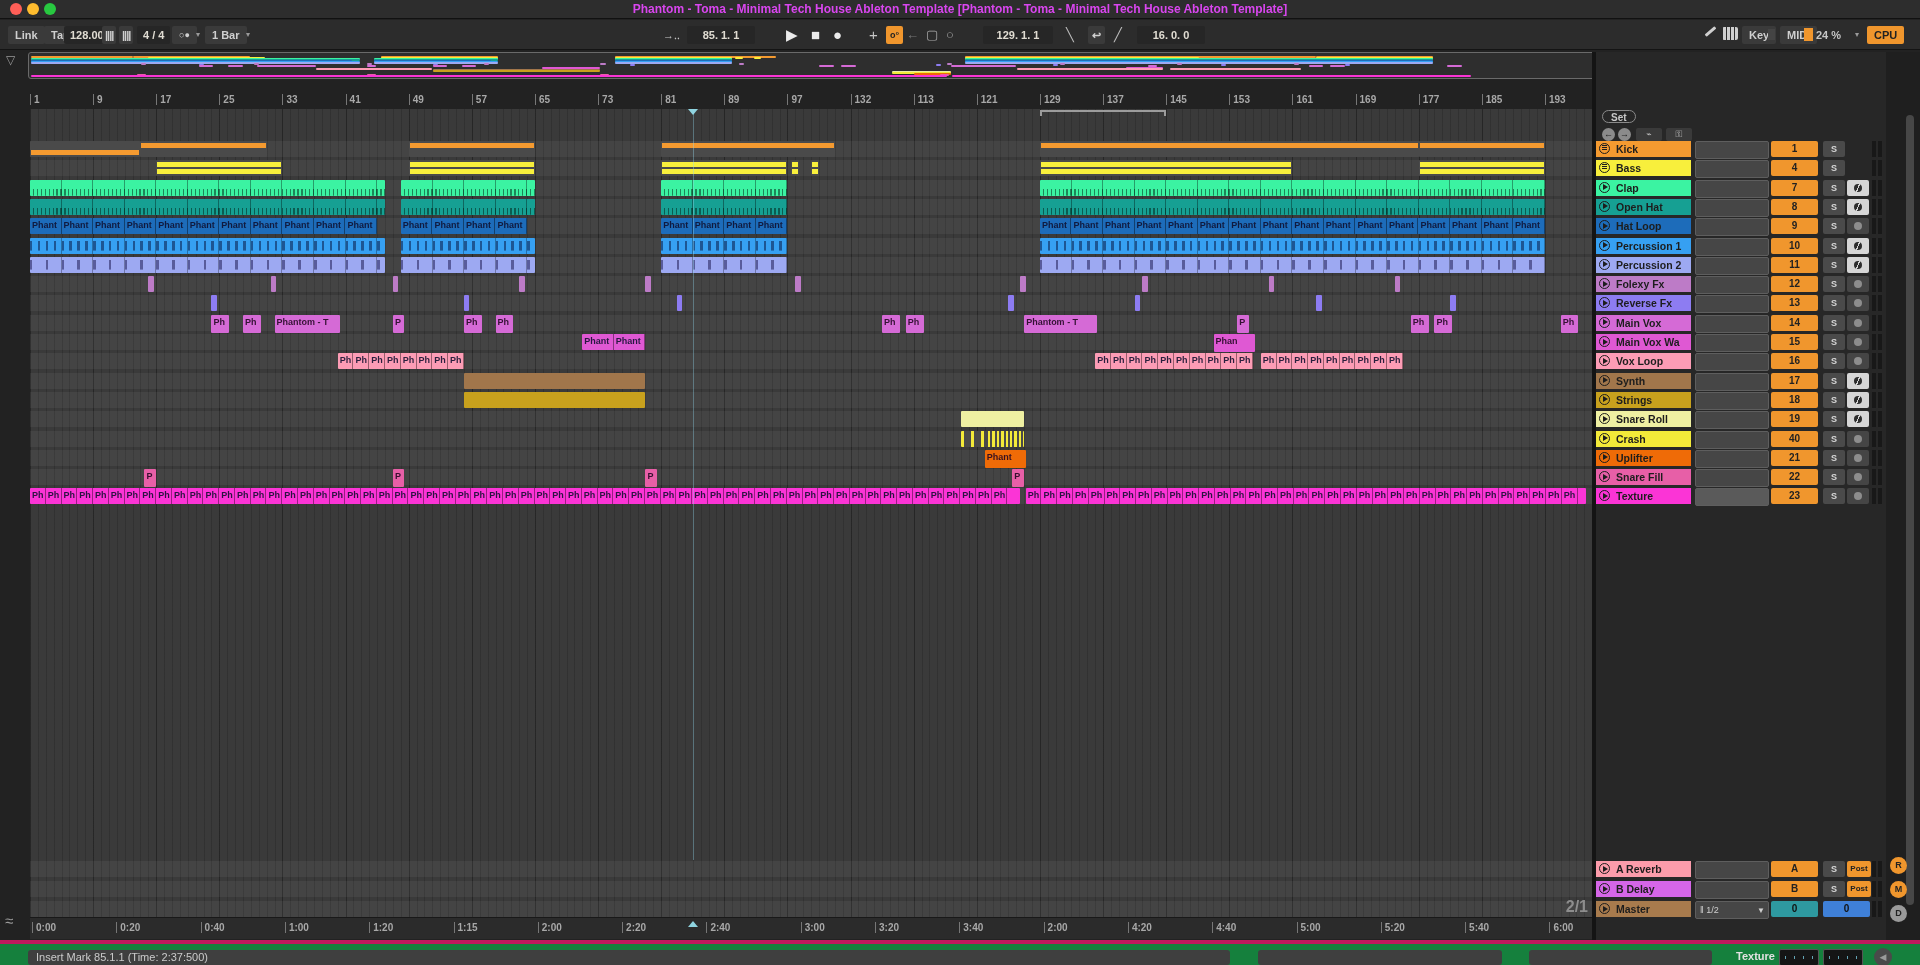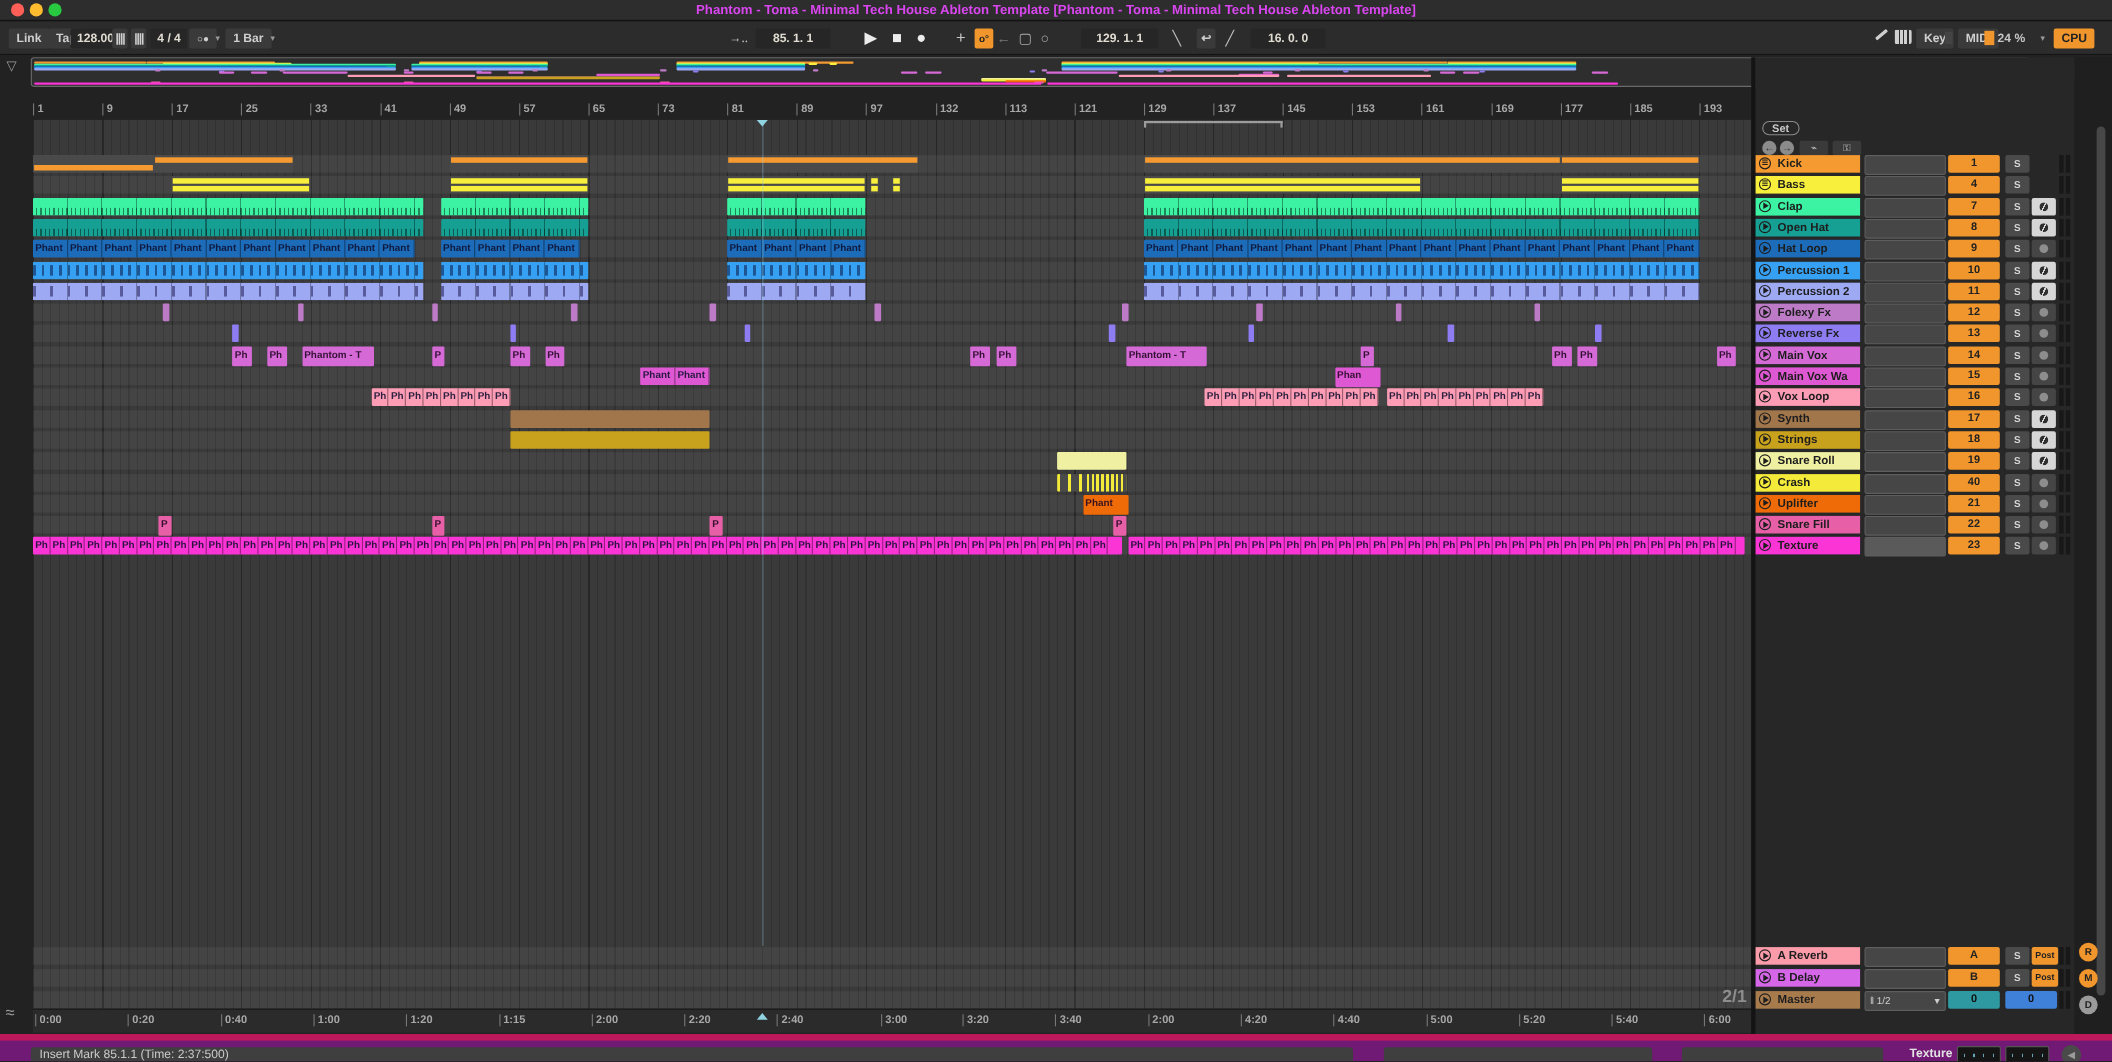--- a/index.html
+++ b/index.html
@@ -90,21 +90,21 @@
   .postb{position:absolute;left:251px;top:0;width:24px;height:16px;background:#f0962d;border-radius:2px;
        color:#222;font-size:8px;font-weight:700;text-align:center;line-height:16px;}
   .valbox{position:absolute;top:0;width:47px;height:16px;border-radius:2px;color:#111;font-size:10px;font-weight:700;
        text-align:center;line-height:16px;}
   .circbtn{width:17px;height:17px;border-radius:50%;color:#222;font-size:9px;font-weight:700;text-align:center;line-height:17px;}
   .pill{border:1px solid #8a8a8a;border-radius:8px;color:#c9c9c9;font-size:10px;font-weight:700;padding:0 8px;height:13px;line-height:13px;}
   .navc{width:13px;height:13px;border-radius:50%;background:#8b8b8b;color:#222;font-size:9px;font-weight:700;
         text-align:center;line-height:13px;}
   .mbtn{width:26px;height:13px;background:#3a3a3a;border-radius:2px;color:#c6c6c6;font-size:9px;text-align:center;line-height:13px;}
   
-  #statusbar{left:0;top:940px;width:1920px;height:25px;background:#701a75;border-top:6px solid #be185d;}
+  #statusbar{left:0;top:940px;width:1920px;height:25px;background:#15803d;border-top:4px solid #be185d;}
   .sfield{top:6px;height:15px;background:#3f3f3f;border-radius:3px;color:#cbcbcb;font-size:11px;line-height:15px;padding:0 8px;}
   .thumbw{top:5px;width:40px;height:17px;background:#151515;border:1px solid #555;border-radius:2px;
      background-image:repeating-linear-gradient(90deg,transparent 0 5px,rgba(120,200,220,.8) 5px 6px,transparent 6px 9px);
      background-size:100% 3px;background-position:center;background-repeat:no-repeat;}
   .gutbtn{color:#9a9a9a;font-size:12px;}
 </style>
 </head>
 <body>
 
 <div id="root">

